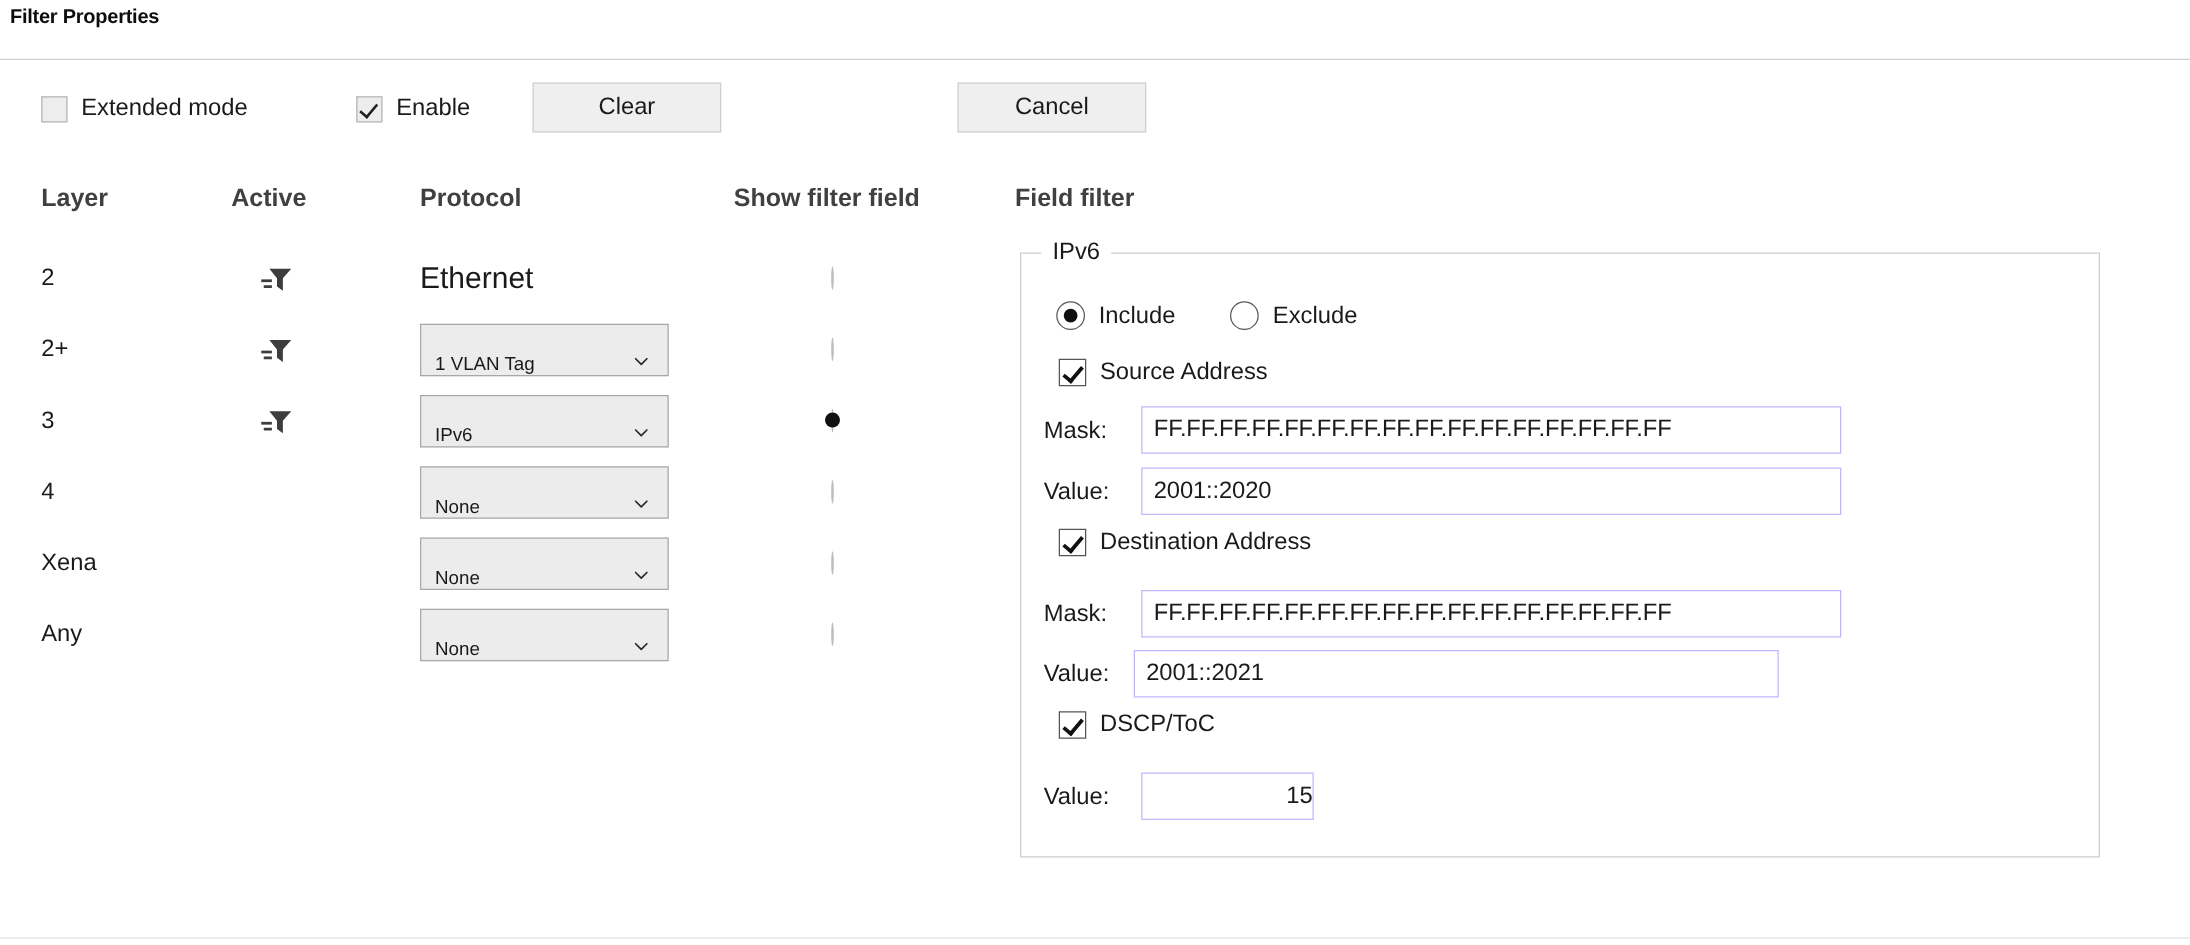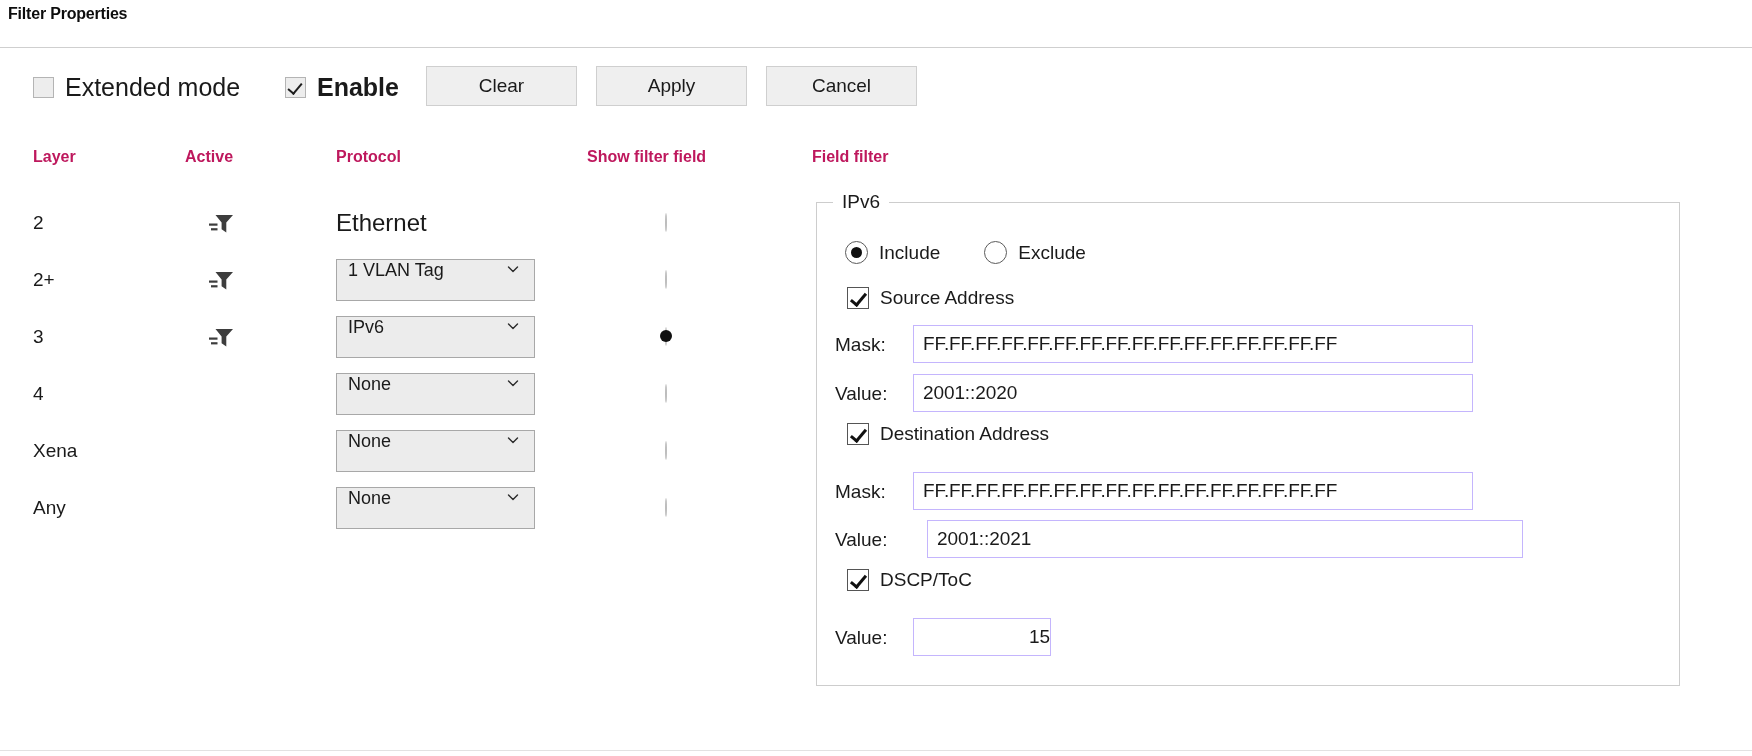--- a/index.html
+++ b/index.html
@@ -41,21 +41,21 @@
     left: 0;
     top: 66px;
     width: 1752px;
     height: 46px;
   }
   .chk-wrap {
     position: absolute;
     display: flex;
     align-items: center;
     gap: 11px;
-    font-size: 25px;
+    font-size: 19px;
     color: #1a1a1a;
     height: 34px;
     top: 4px;
   }
   .chk-box {
     width: 21px;
     height: 21px;
     border: 1px solid #b4b4b4;
     background: #ededed;
     box-sizing: border-box;
@@ -67,21 +67,21 @@
     position: absolute;
     left: 5px;
     top: 2px;
     width: 6px;
     height: 12px;
     border-right: 2.4px solid #1d1d1d;
     border-bottom: 2.4px solid #1d1d1d;
     transform: rotate(40deg);
   }
   #chk-extended { left: 33px; }
-  #chk-enable   { left: 285px; font-weight: bold; }
+  #chk-enable   { left: 285px; }
 
   .tb-btn {
     position: absolute;
     top: 0;
     height: 40px;
     background: #efefef;
     border: 1px solid #cfcfcf;
     box-sizing: border-box;
     font-family: "Liberation Sans", sans-serif;
     font-size: 19px;
@@ -92,23 +92,23 @@
     align-items: center;
     justify-content: center;
   }
   #btn-clear  { left: 426px; width: 151px; }
   #btn-apply  { left: 596px; width: 151px; }
   #btn-cancel { left: 766px; width: 151px; }
 
   
   .col-head {
     position: absolute;
-    font-size: 16px;
+    font-size: 20px;
     font-weight: bold;
-    color: #be185d;
+    color: #404040;
     top: 148px;
     white-space: nowrap;
   }
   #head-layer    { left: 33px; }
   #head-active   { left: 185px; }
   #head-protocol { left: 336px; }
   #head-showff   { left: 587px; }
   #head-fieldf   { left: 812px; }
 
   
@@ -158,23 +158,23 @@
     position: absolute;
     left: 336px;
     top: 50%;
     transform: translateY(-50%);
     width: 199px;
     height: 42px;
     background: #ececec;
     border: 1px solid #a8a8a8;
     box-sizing: border-box;
     display: flex;
-    align-items: flex-start;
+    align-items: flex-end;
     padding: 0 8px 0 11px;
-    font-size: 18px;
+    font-size: 15px;
     color: #1a1a1a;
     cursor: default;
   }
   .combo .combo-text { flex: 1; white-space: nowrap; overflow: hidden; }
   .combo .chev {
     width: 14px;
     height: 14px;
     flex: none;
     margin-right: 6px;
   }
@@ -323,21 +323,20 @@
     <span class="chk-box"></span>
     <span>Extended mode</span>
   </div>
 
   <div class="chk-wrap" id="chk-enable">
     <span class="chk-box checked"></span>
     <span>Enable</span>
   </div>
 
   <button class="tb-btn" id="btn-clear">Clear</button>
-  <button class="tb-btn" id="btn-apply">Apply</button>
   <button class="tb-btn" id="btn-cancel">Cancel</button>
 </div>
 
 <div class="col-head" id="head-layer">Layer</div>
 <div class="col-head" id="head-active">Active</div>
 <div class="col-head" id="head-protocol">Protocol</div>
 <div class="col-head" id="head-showff">Show filter field</div>
 <div class="col-head" id="head-fieldf">Field filter</div>
 
 <div id="rows-container">
@@ -450,21 +449,21 @@
     <div class="inline-opt">
       <span class="chk-box2 checked"></span>
       <span>Destination Address</span>
     </div>
   </div>
 
   <div class="field-label" style="left:18px; top:278px;">Mask:</div>
   <input class="text-input" style="left: 96px; top: 269px; width: 560px;" value="FF.FF.FF.FF.FF.FF.FF.FF.FF.FF.FF.FF.FF.FF.FF.FF">
 
   <div class="field-label" style="left:18px; top:326px;">Value:</div>
-  <input class="text-input" style="left: 110px; top: 317px; width: 596px;" value="2001::2021">
+  <input class="text-input" style="left: 90px; top: 317px; width: 516px;" value="2001::2021">
 
   <div class="gb-row" style="top:366px; padding-left:30px;">
     <div class="inline-opt">
       <span class="chk-box2 checked"></span>
       <span>DSCP/ToC</span>
     </div>
   </div>
 
   <div class="field-label" style="left:18px; top:424px;">Value:</div>
   <input class="text-input right" style="left: 96px; top: 415px; width: 138px;" value="15">

